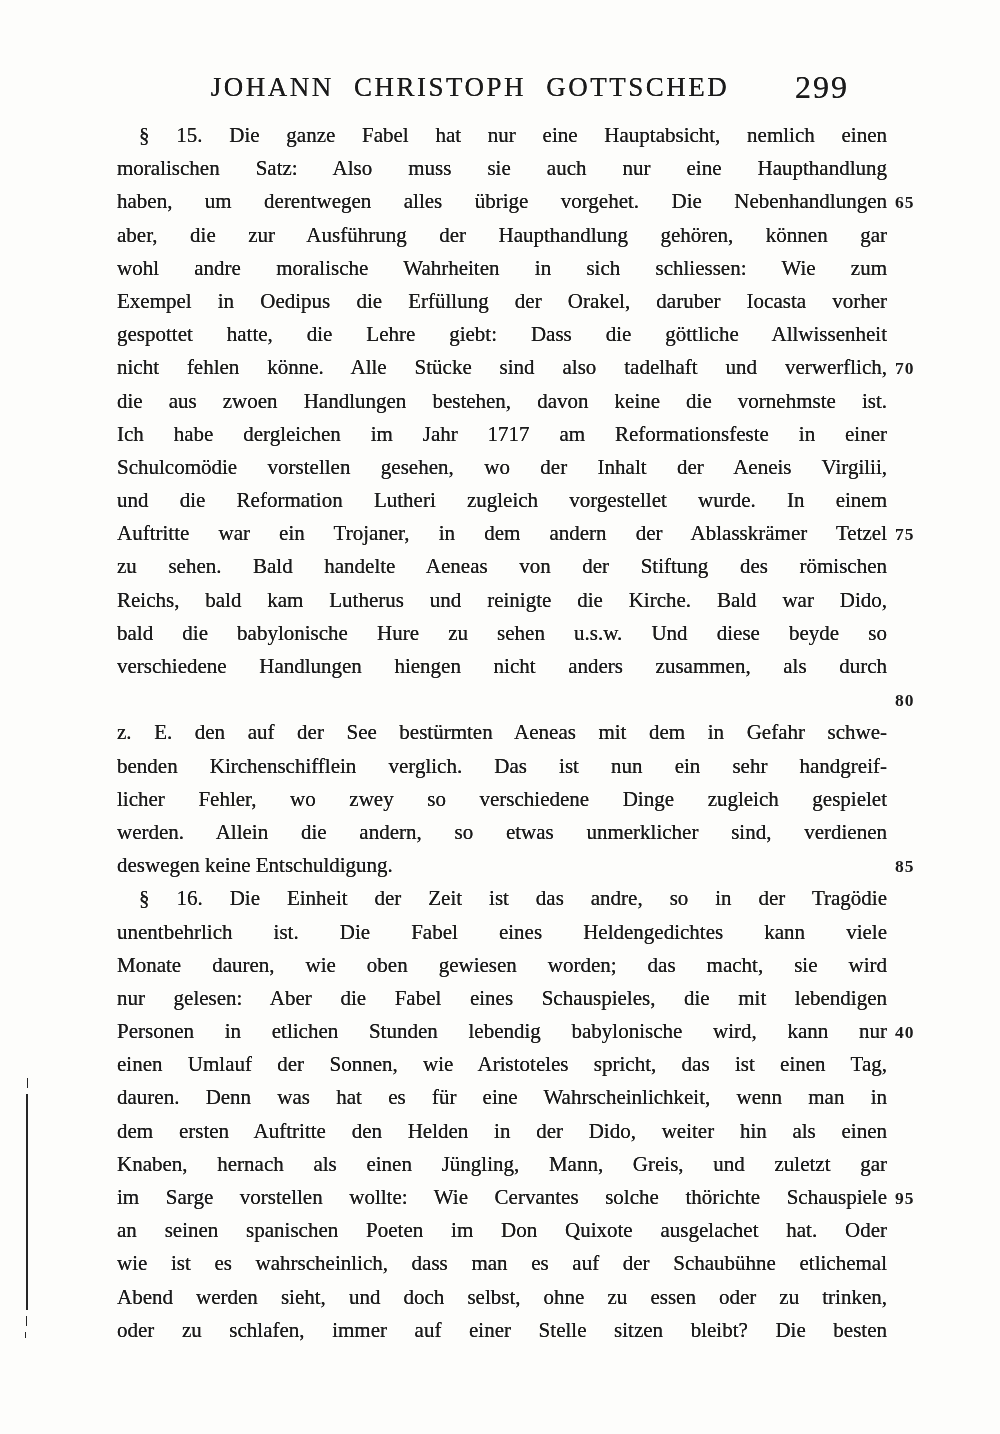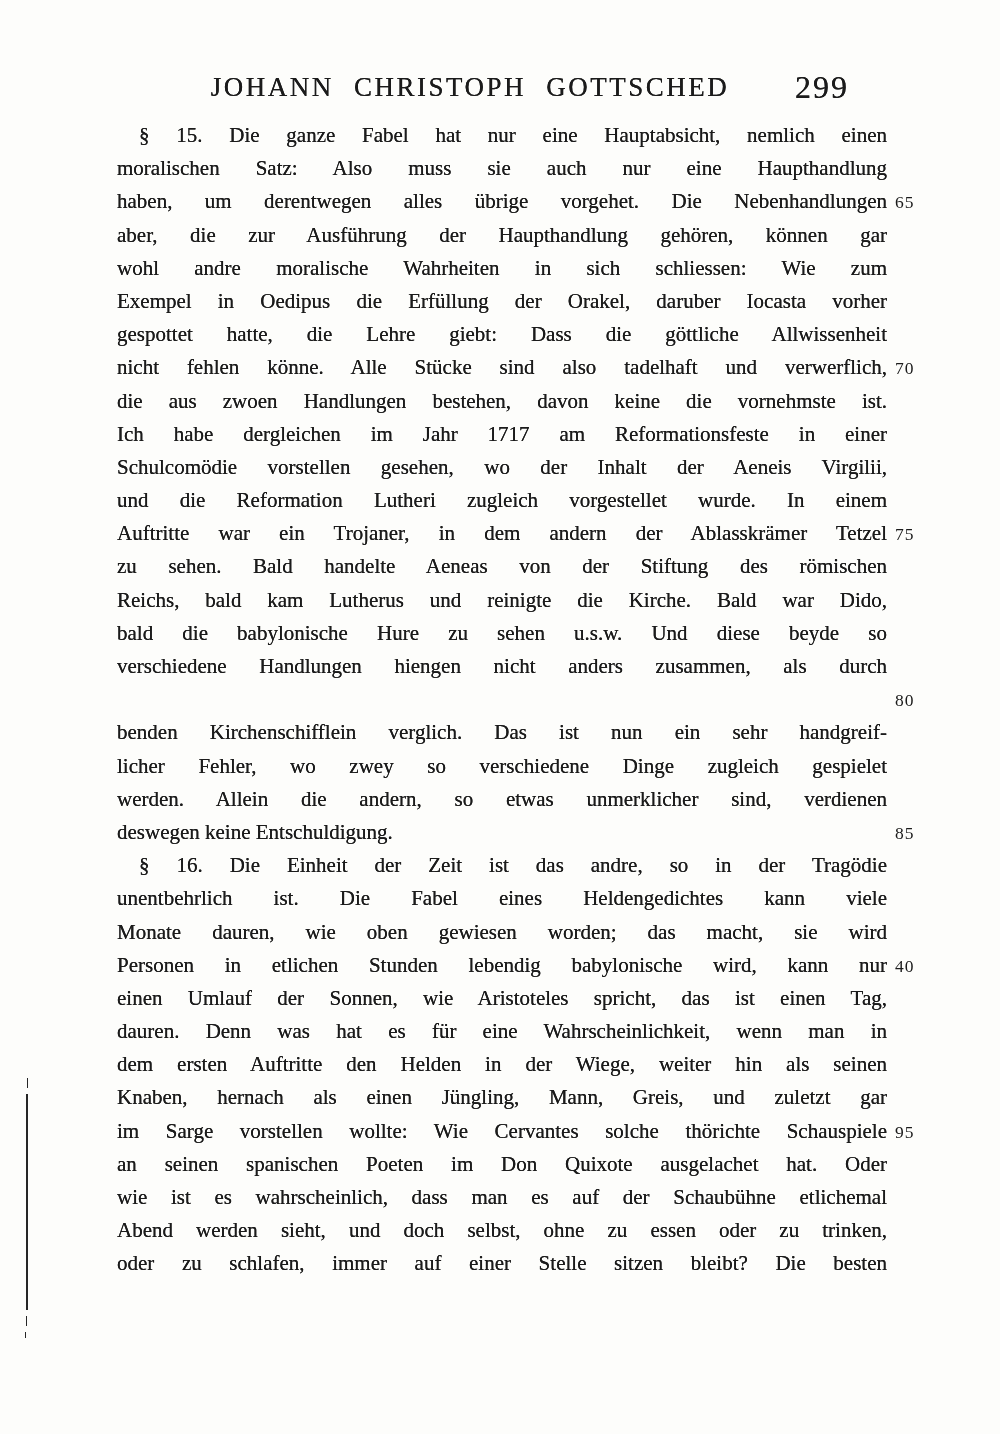--- a/index.html
+++ b/index.html
@@ -63,20 +63,21 @@
   .line.para-end { text-align-last: left; }
   .line-num {
     position: absolute;
     left: 778px;
     top: 1px;
     width: 44px;
     font-size: 17.5px;
     letter-spacing: 1px;
     text-align: center;
     text-shadow: none;
+    font-weight: bold;
   }
   
   .margin-mark { position: absolute; background: #262626; }
   .margin-mark.tick-top    { left: 27px; top: 1078px; width: 1px; height: 10px; }
   .margin-mark.main-line   { left: 26px; top: 1094px; width: 2px; height: 216px; }
   .margin-mark.tick-bottom { left: 26px; top: 1316px; width: 1px; height: 10px; }
   .margin-mark.tick-end    { left: 25px; top: 1332px; width: 1px; height: 6px; }
 </style>
 </head>
 <body>
@@ -101,31 +102,33 @@
       <div class="line"><span>die aus zwoen Handlungen bestehen, davon keine die vornehmste ist.</span></div>
       <div class="line"><span>Ich habe dergleichen im Jahr 1717 am Reformationsfeste in einer</span></div>
       <div class="line"><span>Schulcomödie vorstellen gesehen, wo der Inhalt der Aeneis Virgilii,</span></div>
       <div class="line"><span>und die Reformation Lutheri zugleich vorgestellet wurde. In einem</span></div>
       <div class="line"><span>Auftritte war ein Trojaner, in dem andern der Ablasskrämer Tetzel</span><span class="line-num">75</span></div>
       <div class="line"><span>zu sehen. Bald handelte Aeneas von der Stiftung des römischen</span></div>
       <div class="line"><span>Reichs, bald kam Lutherus und reinigte die Kirche. Bald war Dido,</span></div>
       <div class="line"><span>bald die babylonische Hure zu sehen u.s.w. Und diese beyde so</span></div>
       <div class="line"><span>verschiedene Handlungen hiengen nicht anders zusammen, als durch</span></div>
       <div class="line"><span class="line-num">80</span></div>
+      <div class="line"><span>z. E. den auf der See bestürmten Aeneas mit dem in Gefahr schwe-</span></div>
       <div class="line"><span>benden Kirchenschifflein verglich. Das ist nun ein sehr handgreif-</span></div>
       <div class="line"><span>licher Fehler, wo zwey so verschiedene Dinge zugleich gespielet</span></div>
       <div class="line"><span>werden. Allein die andern, so etwas unmerklicher sind, verdienen</span></div>
       <div class="line para-end"><span>deswegen keine Entschuldigung.</span><span class="line-num">85</span></div>
       <div class="line indent"><span>§ 16. Die Einheit der Zeit ist das andre, so in der Tragödie</span></div>
       <div class="line"><span>unentbehrlich ist. Die Fabel eines Heldengedichtes kann viele</span></div>
       <div class="line"><span>Monate dauren, wie oben gewiesen worden; das macht, sie wird</span></div>
+      <div class="line"><span>nur gelesen: Aber die Fabel eines Schauspieles, die mit lebendigen</span></div>
       <div class="line"><span>Personen in etlichen Stunden lebendig babylonische wird, kann nur</span><span class="line-num">40</span></div>
       <div class="line"><span>einen Umlauf der Sonnen, wie Aristoteles spricht, das ist einen Tag,</span></div>
       <div class="line"><span>dauren. Denn was hat es für eine Wahrscheinlichkeit, wenn man in</span></div>
-      <div class="line"><span>dem ersten Auftritte den Helden in der Wiege, weiter hin als seinen</span></div>
+      <div class="line"><span>dem ersten Auftritte den Helden in der Dido, weiter hin als einen</span></div>
       <div class="line"><span>Knaben, hernach als einen Jüngling, Mann, Greis, und zuletzt gar</span></div>
       <div class="line"><span>im Sarge vorstellen wollte: Wie Cervantes solche thörichte Schauspiele</span><span class="line-num">95</span></div>
       <div class="line"><span>an seinen spanischen Poeten im Don Quixote ausgelachet hat. Oder</span></div>
       <div class="line"><span>wie ist es wahrscheinlich, dass man es auf der Schaubühne etlichemal</span></div>
       <div class="line"><span>Abend werden sieht, und doch selbst, ohne zu essen oder zu trinken,</span></div>
       <div class="line"><span>oder zu schlafen, immer auf einer Stelle sitzen bleibt? Die besten</span></div>
     </div>
 
   <div class="margin-mark tick-top"></div>
   <div class="margin-mark main-line"></div>

